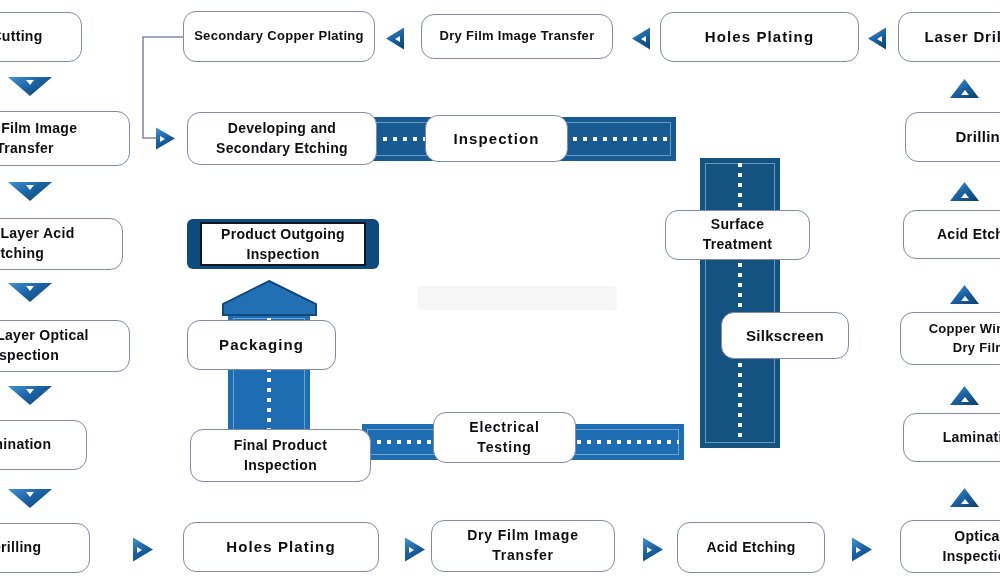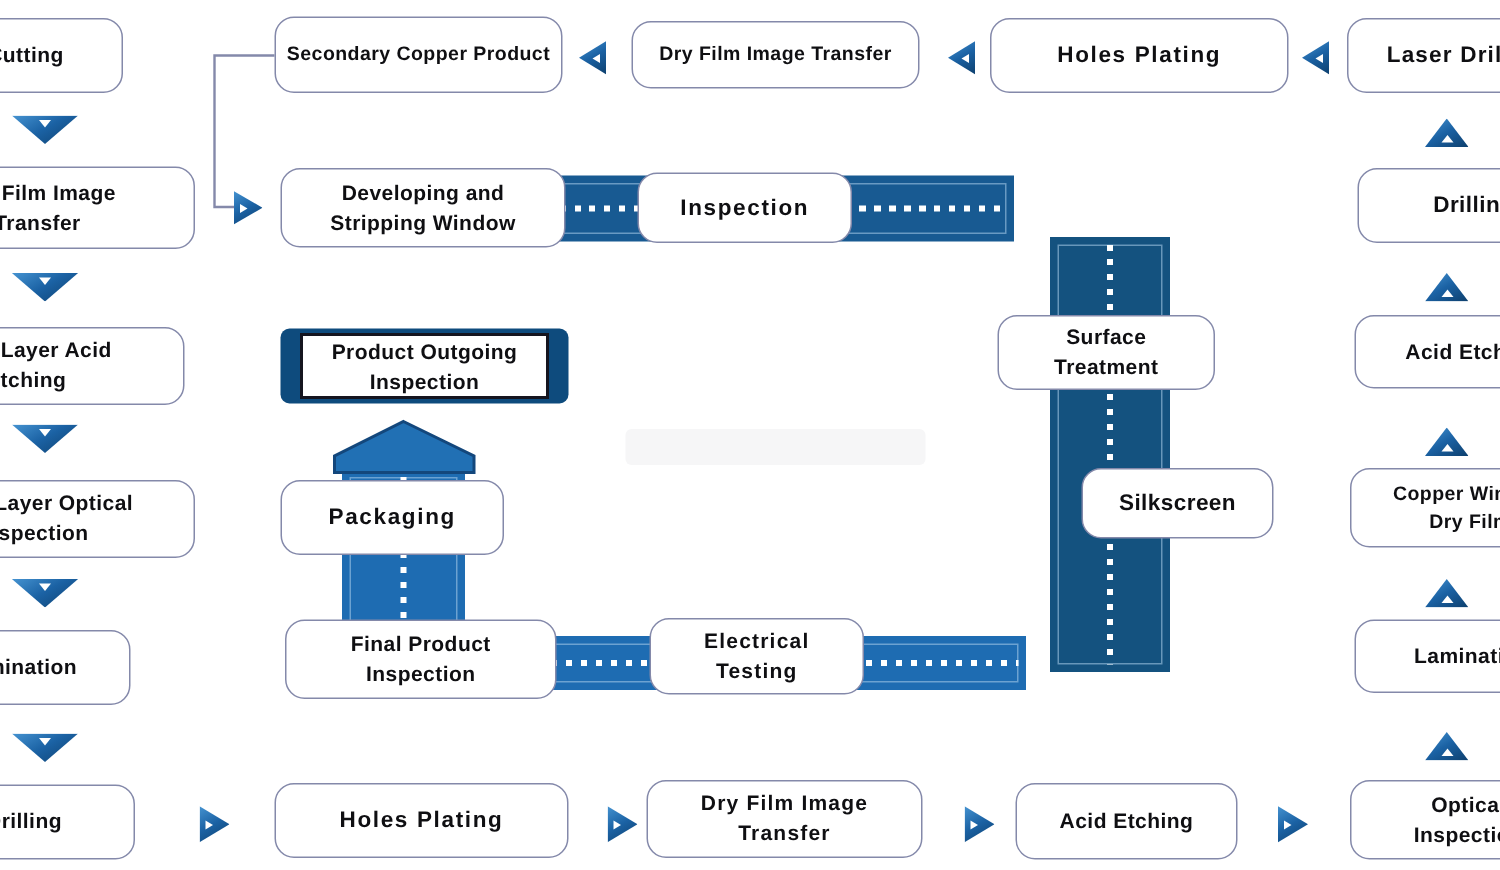--- a/index.html
+++ b/index.html
@@ -96,54 +96,54 @@
   <div class="arr arr-down" style="left:7px;top:283px;width:46px;height:19px;">
       <i></i>
     </div>
   <div class="arr arr-down" style="left:7px;top:386px;width:46px;height:19px;">
       <i></i>
     </div>
   <div class="arr arr-down" style="left:7px;top:489px;width:46px;height:19px;">
       <i></i>
     </div>
 
-  <div class="bx f13" style="left:183px;top:11px;width:192px;height:51px;">Secondary Copper Product</div>
+  <div class="bx f13" style="left:183px;top:11px;width:192px;height:51px;">Secondary Copper Plating</div>
   <div class="bx f13" style="left:421px;top:14px;width:192px;height:45px;">Dry Film Image Transfer</div>
   <div class="bx f15 ls1" style="left:660px;top:12px;width:199px;height:50px;">Holes Plating</div>
   <div class="bx f15 ls08" style="left:898px;top:12px;width:160px;height:50px;">Laser Drilling</div>
 
   <div class="arr arr-left" style="left:386px;top:27px;width:18px;height:23px;">
       <i></i>
     </div>
   <div class="arr arr-left" style="left:632px;top:27px;width:18px;height:23px;">
       <i></i>
     </div>
   <div class="arr arr-left" style="left:868px;top:27px;width:18px;height:23px;">
       <i></i>
     </div>
 
   <div class="arr arr-right" style="left:156px;top:127px;width:19px;height:23px;">
       <i></i>
     </div>
 
   <div class="bx" style="left:187px;top:112px;width:190px;height:53px;">Developing and
-Stripping Window</div>
+Secondary Etching</div>
   <div class="bx f15 ls1" style="left:425px;top:115px;width:143px;height:47px;">Inspection</div>
 
   <div class="bx" style="left:665px;top:210px;width:145px;height:50px;">Surface
 Treatment</div>
   <div class="bx f15" style="left:700px;top:312px;width:128px;height:47px;margin-left:21px;">Silkscreen</div>
 
   <div class="pill" style="left:187px;top:219px;width:192px;height:50px;">
     <div class="inner">Product Outgoing
 Inspection</div>
   </div>
 
   <div class="bx f15 ls1" style="left:187px;top:320px;width:149px;height:50px;">Packaging</div>
-  <div class="bx" style="left:190px;top:413px;width:181px;height:53px;">Final Product
+  <div class="bx" style="left:190px;top:429px;width:181px;height:53px;">Final Product
 Inspection</div>
   <div class="bx ls08" style="left:433px;top:412px;width:143px;height:51px;text-align:center;">Electrical
 Testing</div>
 
   <div class="bx f15 ls1" style="left:183px;top:522px;width:196px;height:50px;">Holes Plating</div>
   <div class="bx ls08" style="left:431px;top:520px;width:184px;height:52px;">Dry Film Image
 Transfer</div>
   <div class="bx" style="left:677px;top:522px;width:148px;height:51px;">Acid Etching</div>
 
   <div class="arr arr-right" style="left:133px;top:537px;width:20px;height:25px;">

